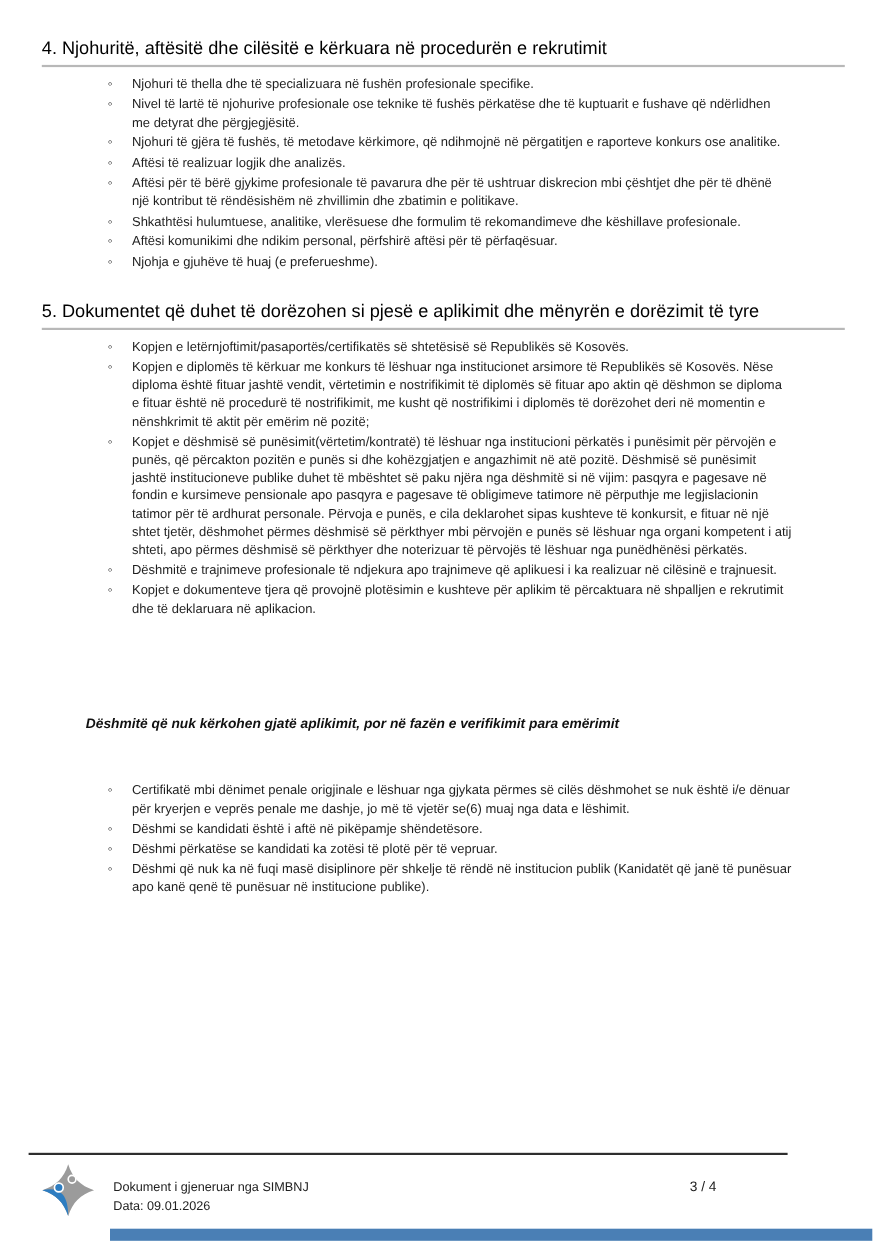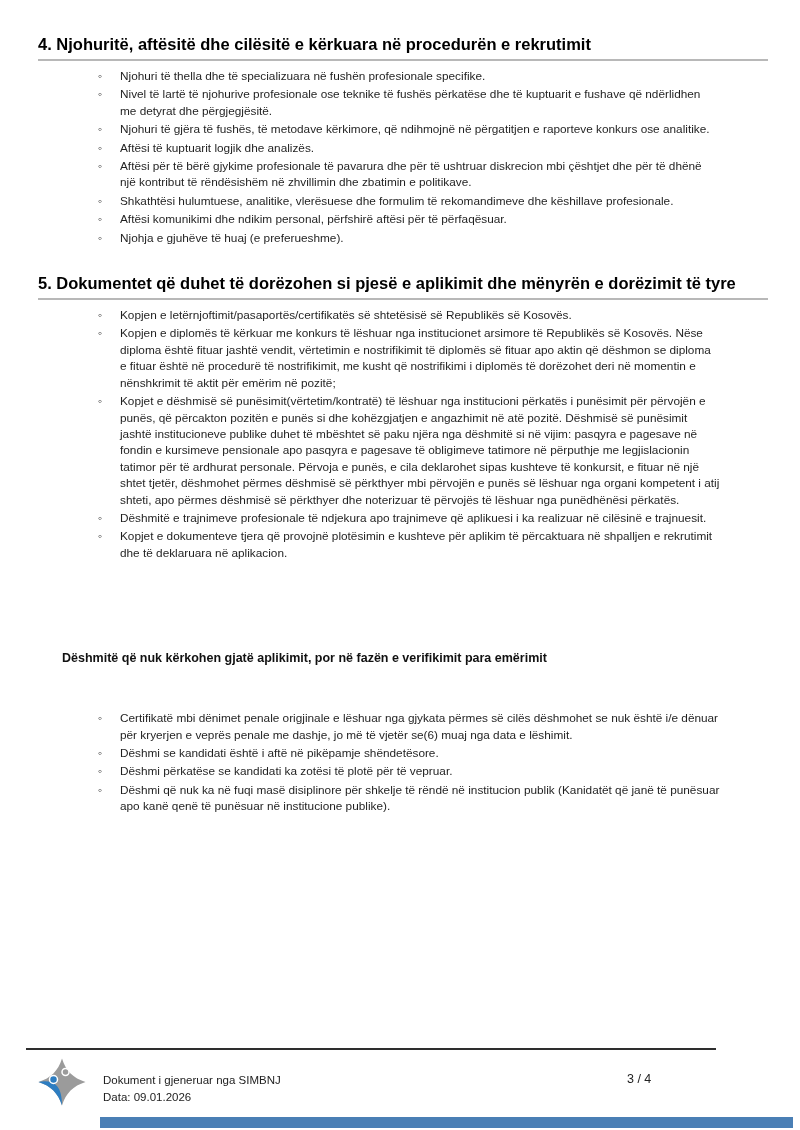--- a/index.html
+++ b/index.html
@@ -11,21 +11,21 @@
     position: relative;
     overflow: hidden;
   }
   .content {
     position: absolute;
     left: 38px; top: 34px;
     width: 730px;
   }
   .section-heading {
     font-size: 16.5px;
-    font-weight: bold;
+    font-weight: normal;
     color: #000000;
     line-height: 21px;
     padding-bottom: 4px;
     border-bottom: 2px solid #b8b8b8;
     margin: 0 0 7px 0;
   }
   .section-heading.second { margin-top: 27px; }
   .bullets {
     margin-left: 57px;
     width: 625px;
@@ -40,24 +40,25 @@
     box-sizing: border-box;
   }
   .btext {
     width: 600px;
     font-size: 11.8px;
     line-height: 16.4px;
     color: #1f1f1f;
   }
   .subheading {
     margin-top: 90px;
-    margin-left: 24px;
+    margin-left: 40px;
     font-size: 12.5px;
     font-weight: bold;
     color: #111111;
+    font-style: italic;
   }
   .bullets.third { margin-top: 45px; }
   .footer-rule {
     position: absolute;
     left: 26px; top: 1048px;
     width: 690px; height: 0;
     border-top: 2px solid #2e2e2e;
   }
   .footer-logo {
     position: absolute;
@@ -99,21 +100,21 @@
     <div class="row">
       <span class="marker">◦</span>
       <div class="btext">Nivel të lartë të njohurive profesionale ose teknike të fushës përkatëse dhe të kuptuarit e fushave që ndërlidhen me detyrat dhe përgjegjësitë.</div>
     </div>
     <div class="row">
       <span class="marker">◦</span>
       <div class="btext">Njohuri të gjëra të fushës, të metodave kërkimore, që ndihmojnë në përgatitjen e raporteve konkurs ose analitike.</div>
     </div>
     <div class="row">
       <span class="marker">◦</span>
-      <div class="btext">Aftësi të kuptuarit logjik dhe analizës.</div>
+      <div class="btext">Aftësi të realizuar logjik dhe analizës.</div>
     </div>
     <div class="row">
       <span class="marker">◦</span>
       <div class="btext">Aftësi për të bërë gjykime profesionale të pavarura dhe për të ushtruar diskrecion mbi çështjet dhe për të dhënë një kontribut të rëndësishëm në zhvillimin dhe zbatimin e politikave.</div>
     </div>
     <div class="row">
       <span class="marker">◦</span>
       <div class="btext">Shkathtësi hulumtuese, analitike, vlerësuese dhe formulim të rekomandimeve dhe këshillave profesionale.</div>
     </div>
     <div class="row">

